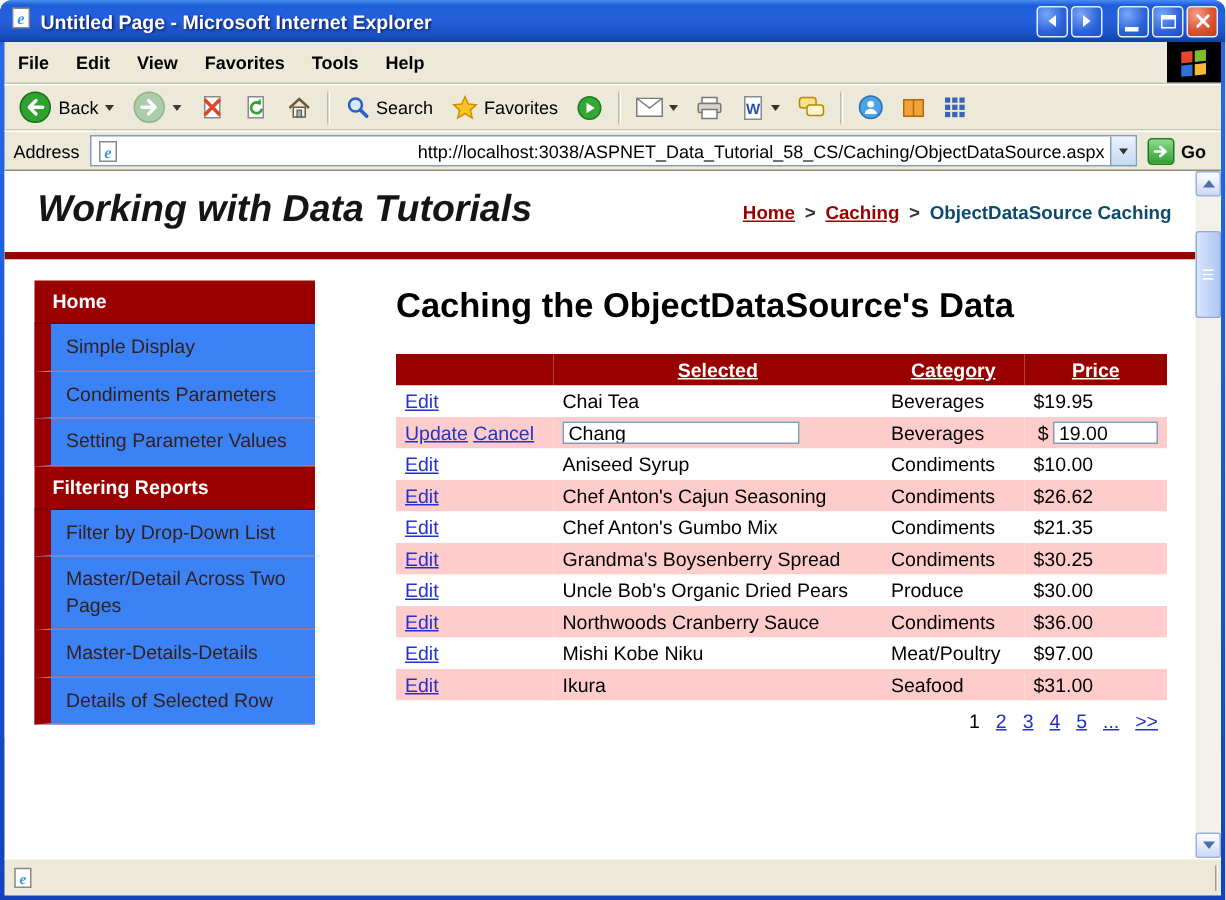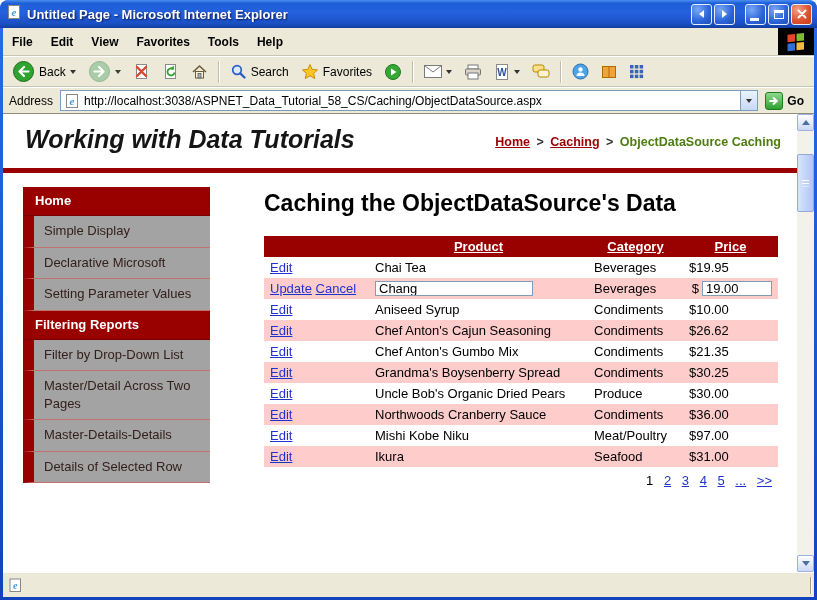--- a/index.html
+++ b/index.html
@@ -43,49 +43,49 @@
   .brand { width: 36px; height: 27px; background: #000; display: flex; align-items: center; justify-content: center; }
 
   .toolbar { height: 31px; display: flex; align-items: center; padding: 0 4px; gap: 2px;
     border-top: 1px solid #fff; border-bottom: 1px solid #c9c5b4; }
   .tb-btn { display: flex; align-items: center; gap: 4px; padding: 2px 5px; font-size: 12px; color: #000; border-radius: 3px; }
   .tb-btn.disabled { opacity: .95; }
   .tb-sep { width: 2px; height: 22px; border-left: 1px solid #c0bcac; border-right: 1px solid #fff; margin: 0 3px; }
   .chev { width:0;height:0;border-left:3.5px solid transparent;border-right:3.5px solid transparent;border-top:4px solid #333; }
 
   .addressbar { height: 27px; display: flex; align-items: center; gap: 5px; padding: 0 4px;
-    border-top: 1px solid #fff; border-bottom: 1px solid #8e8c7a; }
+    border-top: 1px solid #fff; border-bottom: 1px solid #8e8c7a; text-align: right; }
   .addr-label { font-size: 12px; color: #000; padding: 0 2px; }
   .addr-input { flex: 1; height: 21px; background: #fff; border: 1px solid #7f9db9;
     display: flex; align-items: center; gap: 4px; padding-left: 3px; overflow: hidden; }
   .addr-url { font-size: 12px; color: #000; white-space: nowrap; overflow: hidden; flex: 1; }
   .addr-drop { width: 17px; height: 19px; flex-shrink: 0; background: linear-gradient(180deg,#eaf3fd,#c7d9f2);
     border-left: 1px solid #7f9db9; display: flex; align-items: center; justify-content: center; }
   .go-btn { display: flex; align-items: center; gap: 4px; padding: 0 6px 0 2px; font-size: 12px; font-weight: bold; color: #000; }
   .go-icon { width: 18px; height: 18px; border-radius: 3px; border: 1px solid #1e7c1e;
     background: linear-gradient(180deg,#8fd98f,#2fa02f); display: flex; align-items: center; justify-content: center; }
 
   
   .viewport { flex: 1; margin: 0 3px; background: #fff; display: flex; overflow: hidden; position: relative; }
   .page { flex: 1; overflow: hidden; }
 
   .banner { height: 54px; position: relative; background: #fff; }
   .site-title { position: absolute; left: 22px; top: 11px; font-size: 25px; font-weight: bold; color: #151515; font-style: italic; }
   .breadcrumb { position: absolute; right: 16px; top: 21px; font-size: 12.5px; font-weight: bold; color: #333; white-space: nowrap; }
   .breadcrumb a { color: #990000; text-decoration: underline; margin: 0 3px; cursor: pointer; }
-  .bc-current { color: #4d7c0f; margin-left: 3px; margin-top: 19px; }
+  .bc-current { color: #0c4a6e; margin-left: 3px; margin-top: 19px; }
   .red-rule { height: 5px; background: #990000; }
 
   .content { display: flex; align-items: flex-start; padding-top: 14px; background: #fff; }
 
   
   .sidebar { width: 187px; margin-left: 20px; flex-shrink: 0; font-size: 13px; }
   .nav-h { background: #990000; color: #fff; font-weight: bold; padding: 6px 8px 7px 12px;
     border-bottom: 1px solid #7a0000; cursor: pointer; }
-  .nav-i { background: #a3a3a3; color: #33201d; padding: 6px 8px 7px 10px; line-height: 1.35;
+  .nav-i { background: #3b82f6; color: #33201d; padding: 6px 8px 7px 10px; line-height: 1.35;
     border-left: 11px solid #990000; border-bottom: 1px solid #c47070; cursor: pointer; }
 
   
   .main { margin-left: 54px; width: 516px; }
   .main h1 { font-size: 23px; font-weight: bold; line-height: 1.25; color: #000; max-width: 430px; margin: 2px 0 18px; }
 
   table.grid { border-collapse: collapse; table-layout: fixed; width: 514px; font-size: 13px; color: #000; }
   table.grid col.c0 { width: 105px; } table.grid col.c1 { width: 219px; }
   table.grid col.c2 { width: 95px; }  table.grid col.c3 { width: 95px; }
   table.grid th { background: #990000; padding: 3px 4px; text-align: center; }
@@ -326,21 +326,21 @@
           <span class="bc-current">ObjectDataSource Caching</span>
         </div>
       </div>
       <div class="red-rule"></div>
 
       <div class="content">
 
         <div class="sidebar">
           <div class="nav-h">Home</div>
           <div class="nav-i">Simple Display</div>
-          <div class="nav-i">Declarative Microsoft</div>
+          <div class="nav-i">Condiments Parameters</div>
           <div class="nav-i">Setting Parameter Values</div>
           <div class="nav-h">Filtering Reports</div>
           <div class="nav-i">Filter by Drop-Down List</div>
           <div class="nav-i">Master/Detail Across Two Pages</div>
           <div class="nav-i">Master-Details-Details</div>
           <div class="nav-i">Details of Selected Row</div>
         </div>
 
         <div class="main">
           <h1>Caching the ObjectDataSource's Data</h1>
@@ -348,21 +348,21 @@
           <table class="grid">
             <colgroup>
                 <col class="c0">
                 <col class="c1">
                 <col class="c2">
                 <col class="c3">
               </colgroup>
             <tbody>
             <tr>
               <th></th>
-              <th><a>Product</a></th>
+              <th><a>Selected</a></th>
               <th><a>Category</a></th>
               <th><a>Price</a></th>
             </tr>
 
             <tr>
               <td><a class="lnk">Edit</a></td>
               <td>Chai Tea</td>
               <td>Beverages</td>
               <td class="price">$19.95</td>
             </tr>

